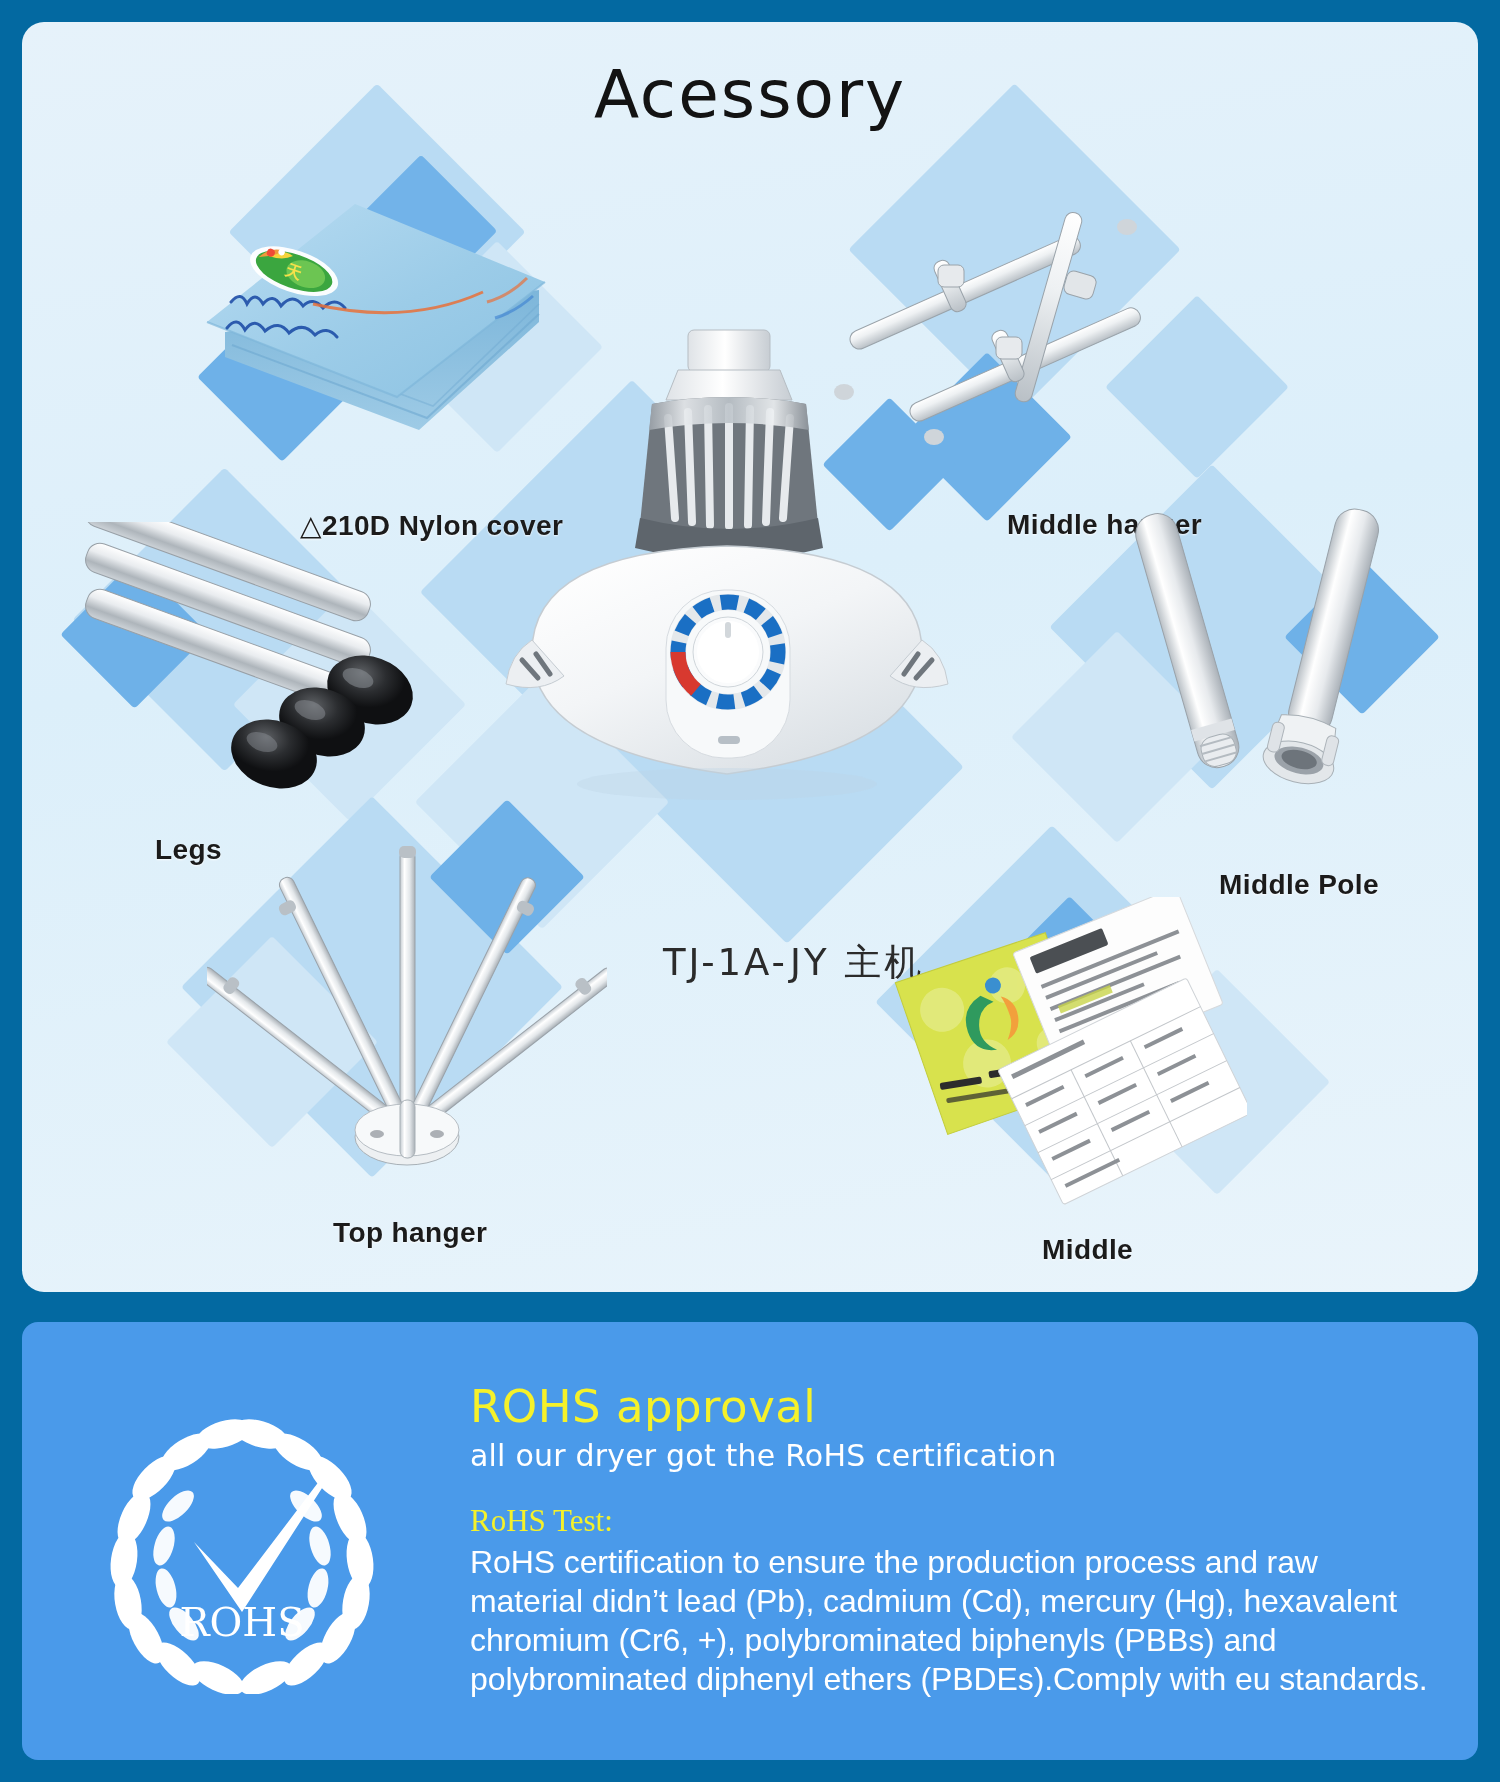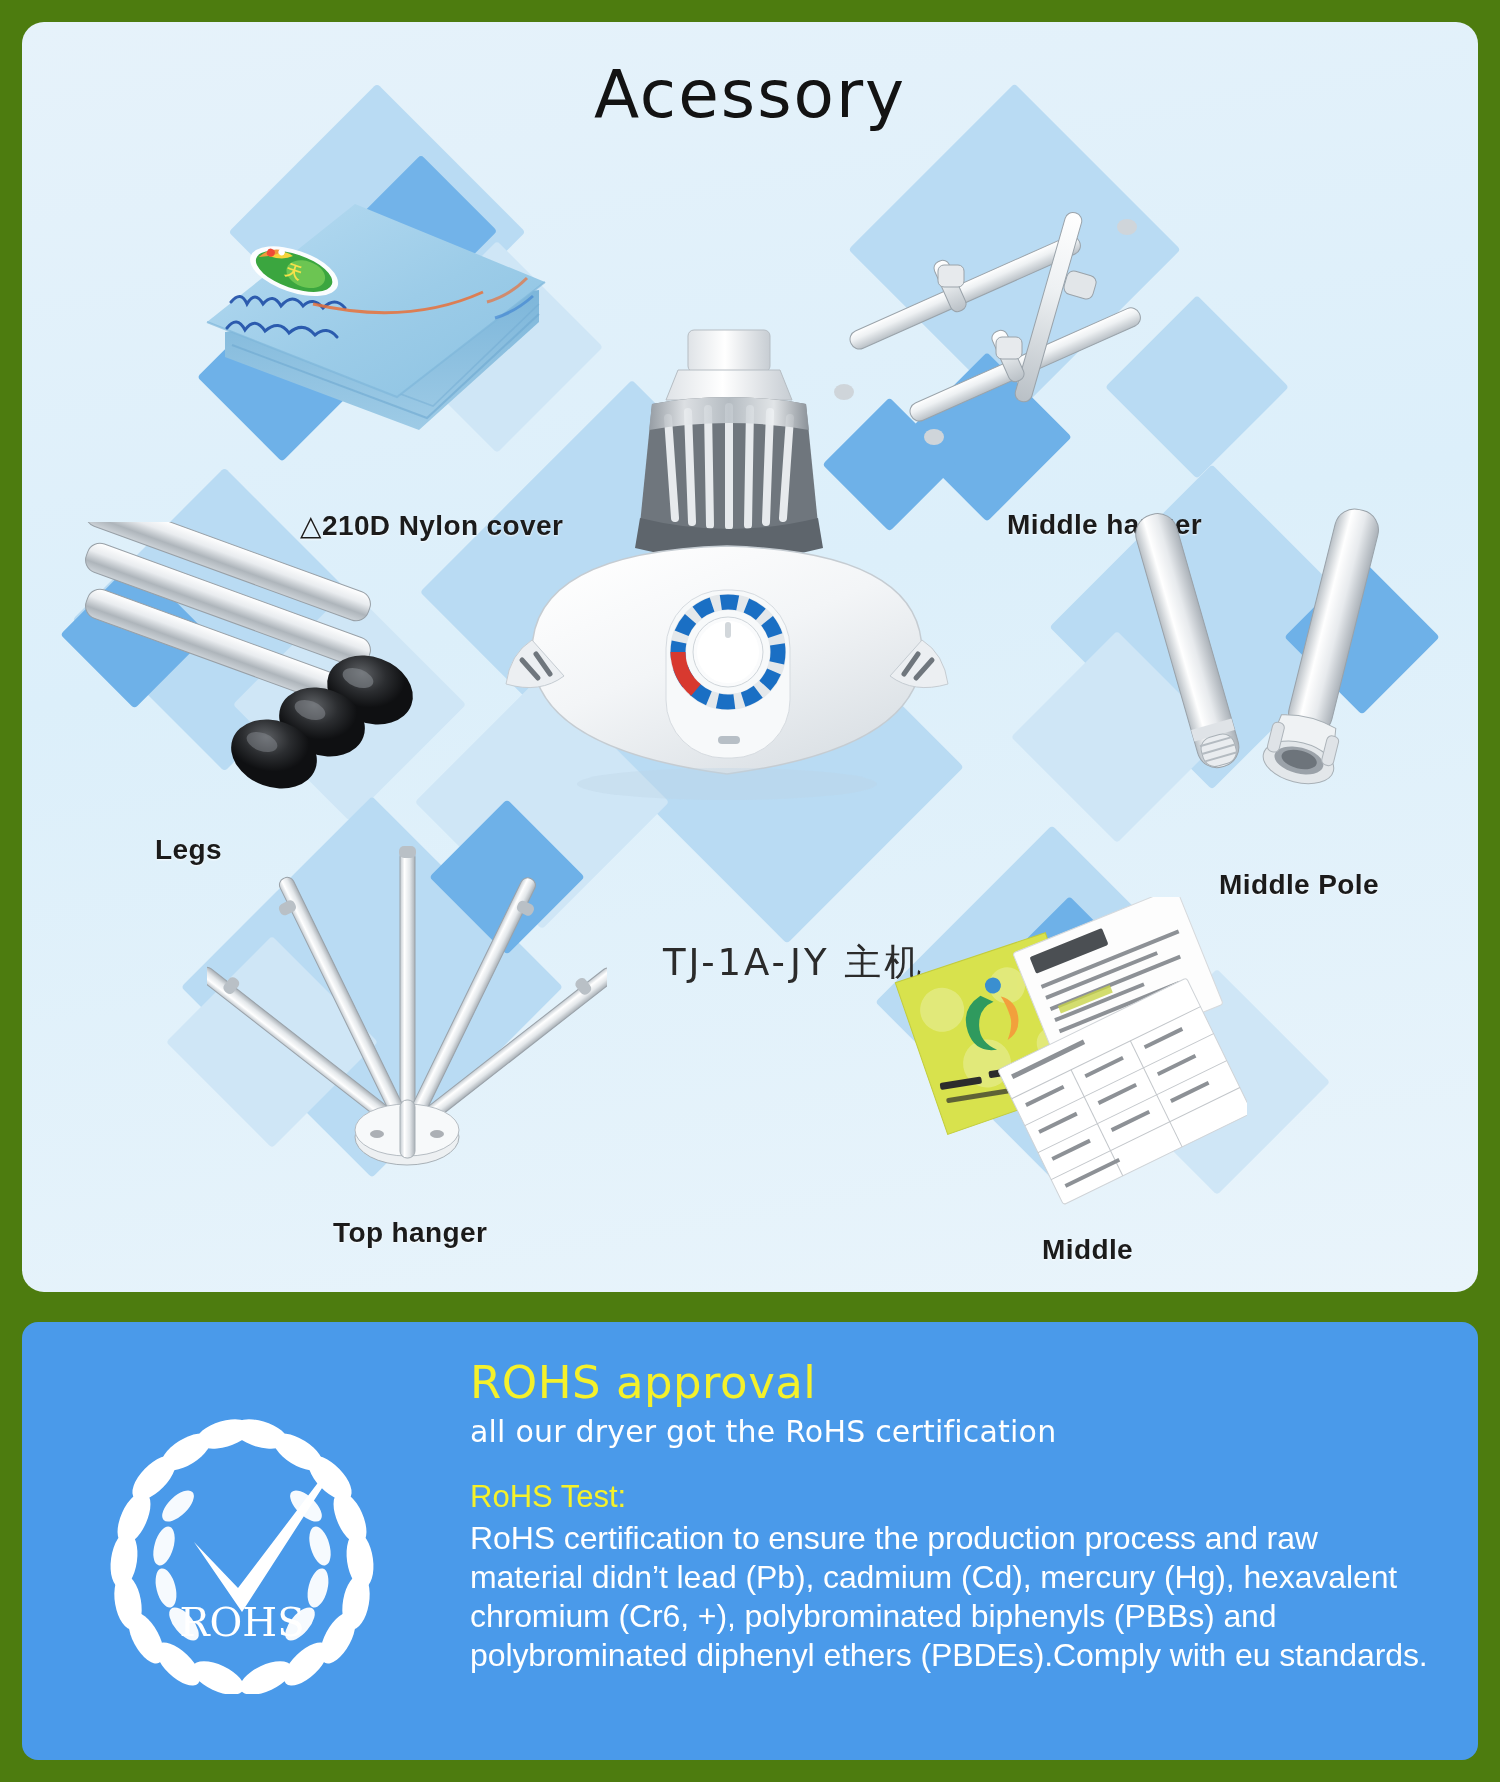--- a/index.html
+++ b/index.html
@@ -3,21 +3,21 @@
 <meta charset="utf-8">
 <title>Acessory</title>
 <style>
   * { box-sizing: border-box; margin: 0; padding: 0; }
   html, body {
     width: 1500px; height: 1782px;
     background: #ffffff;
     font-family: "Liberation Sans", "DejaVu Sans", sans-serif;
     overflow: hidden;
   }
-  #page { position: relative; width: 1500px; height: 1782px; background: #4d7c0f; }
+  #page { position: relative; width: 1500px; height: 1782px; background: #0369a1; }
 
   
   .panel-accessory {
     position: absolute; left: 22px; top: 22px;
     width: 1456px; height: 1270px;
     background: linear-gradient(170deg,#e6f2fa 0%,#dceffa 45%,#e9f4fb 100%);
     border-radius: 22px;
     overflow: hidden;
   }
   .diamond { position: absolute; transform: rotate(45deg); border-radius: 4px; }
@@ -52,34 +52,34 @@
 
   
   .panel-rohs {
     position: absolute; left: 22px; top: 1322px;
     width: 1456px; height: 438px;
     background: #4a9aea;
     border-radius: 16px;
     overflow: hidden;
   }
   .rohs-logo { position: absolute; left: 60px; top: 52px; width: 320px; height: 320px; }
-  .rohs-text { position: absolute; left: 448px; top: 36px; width: 970px; }
+  .rohs-text { position: absolute; left: 448px; top: 60px; width: 970px; }
   .rohs-h1 {
     font-size: 45px; color: #f5f12a; font-weight: 400;
     letter-spacing: .5px; line-height: 1.1;
     font-family: "DejaVu Sans", sans-serif;
   }
   .rohs-sub {
     margin-top: 6px; font-size: 30px; color: #ffffff; font-weight: 400;
     letter-spacing: .2px;
     font-family: "DejaVu Sans", sans-serif;
   }
   .rohs-h2 {
     margin-top: 30px; font-size: 31px; color: #f5f12a; font-weight: 400;
-    font-family: Liberation Sans, sans-serif;
+    font-family: Liberation Serif, serif;
   }
   .rohs-body {
     margin-top: 4px; font-size: 32px; color: #ffffff; line-height: 1.22;
     letter-spacing: -.1px; width: 960px;
     font-family: Liberation Sans, sans-serif;
   }
 </style>
 </head>
 <body>
 

